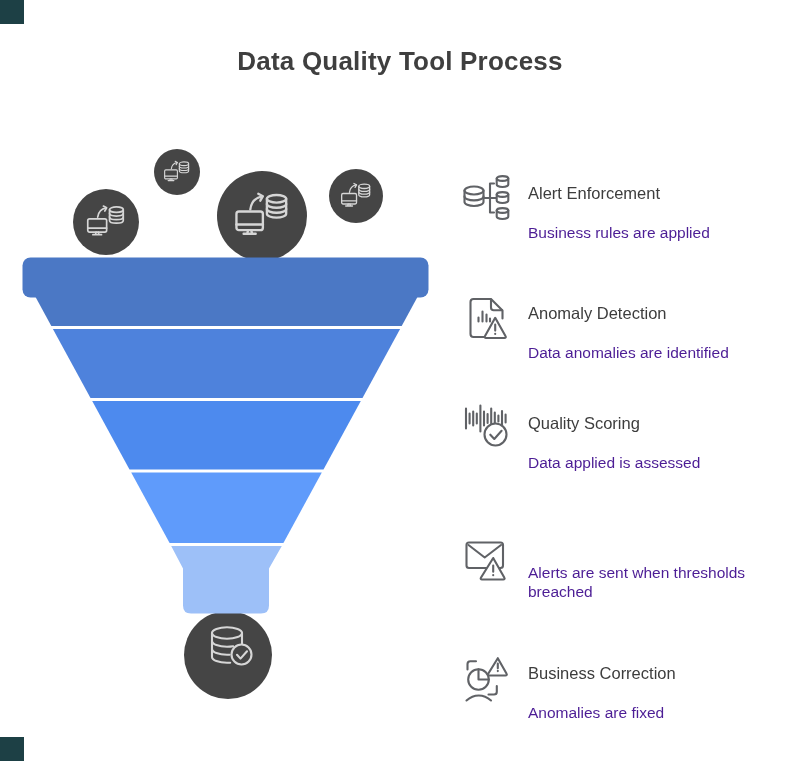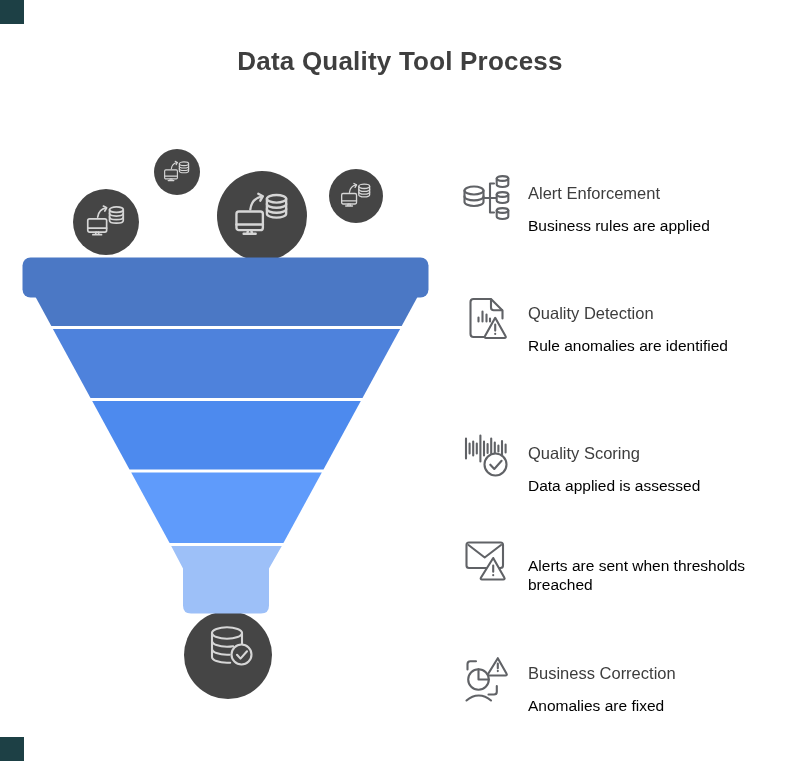--- a/index.html
+++ b/index.html
@@ -13,21 +13,21 @@
   h1.page-title{
     position:absolute;left:52px;right:0;top:46px;margin:0;
     text-align:center;font-size:26px;font-weight:700;color:#3f3f3f;letter-spacing:.2px;
   }
   svg.funnel-svg{position:absolute;left:0;top:140px;}
   .bubble-art{stroke:#d6d6d6;fill:none;stroke-width:2.1;stroke-linecap:round;stroke-linejoin:round;}
   .step{position:absolute;left:461px;display:flex;gap:15px;width:322px;}
   .step-icon{flex:0 0 52px;stroke:#606266;fill:none;stroke-width:2.1;stroke-linecap:round;stroke-linejoin:round;}
   .step-text{padding-top:11px;}
   .step-title{font-size:16.5px;line-height:20px;color:#3d3d3d;}
-  .step-desc{margin-top:13px;font-size:15.5px;line-height:19px;color:#000000;max-width:256px;}
+  .step-desc{margin-top:20px;font-size:15.5px;line-height:19px;color:#4c1d95;max-width:256px;}
 </style>
 </head>
 <body>
 
 <div class="canvas">
 
   <div class="corner tl" style="background: rgb(29, 64, 69);"></div>
   <div class="corner bl" style="background: rgb(29, 64, 69);"></div>
 
   <h1 class="page-title">Data Quality Tool Process</h1>
@@ -108,26 +108,26 @@
 
   <div class="step" style="top:292px">
     <svg class="step-icon" width="52" height="52" viewBox="0 0 52 52">
       <path d="M23 45 H12.5 c-2 0 -3 -1 -3 -3 V10 c0 -2 1 -3 3 -3 H30 L41.5 18.5 V26.5"></path>
       <path d="M30 7.5 V15.5 c0 1.7 1 2.7 2.7 2.7 H41"></path>
       <path d="M17.5 29.5 V25.5 M21.5 29.5 V19.5 M25.5 29.5 V22.5 M29 29.5 V26.5"></path>
       <path d="M34.2 25.8 L44.6 44.2 c.6 1 0 1.8 -1.1 1.8 H25 c-1.1 0 -1.7 -.8 -1.1 -1.8 Z" fill="#ffffff"></path>
       <path d="M34.2 32.5 V38.6 M34.2 41.8 v.2"></path>
     </svg>
     <div class="step-text">
-      <div class="step-title">Quality Detection</div>
-      <div class="step-desc">Rule anomalies are identified</div>
+      <div class="step-title">Anomaly Detection</div>
+      <div class="step-desc">Data anomalies are identified</div>
     </div>
   </div>
 
-  <div class="step" style="top:432px">
+  <div class="step" style="top:402px">
     <svg class="step-icon" width="52" height="52" viewBox="0 0 52 52">
       <path d="M5 6.5 V26.5 M8.6 11.5 V21.5 M12.2 9.5 V23.5 M15.8 11.5 V21.5 M19.4 3.5 V29.5 M23 9.5 V23.5 M26.6 12 V21 M30.2 6.5 V26.5 M33.8 10.5 V22.5 M37.4 13.5 V19.5 M41 9 V24 M44.6 12.5 V20.5"></path>
       <circle cx="34.5" cy="32.5" r="11" fill="#ffffff"></circle>
       <path d="M29.3 32.7 l4 4.3 7.3 -8.2"></path>
     </svg>
     <div class="step-text">
       <div class="step-title">Quality Scoring</div>
       <div class="step-desc">Data applied is assessed</div>
     </div>
   </div>

